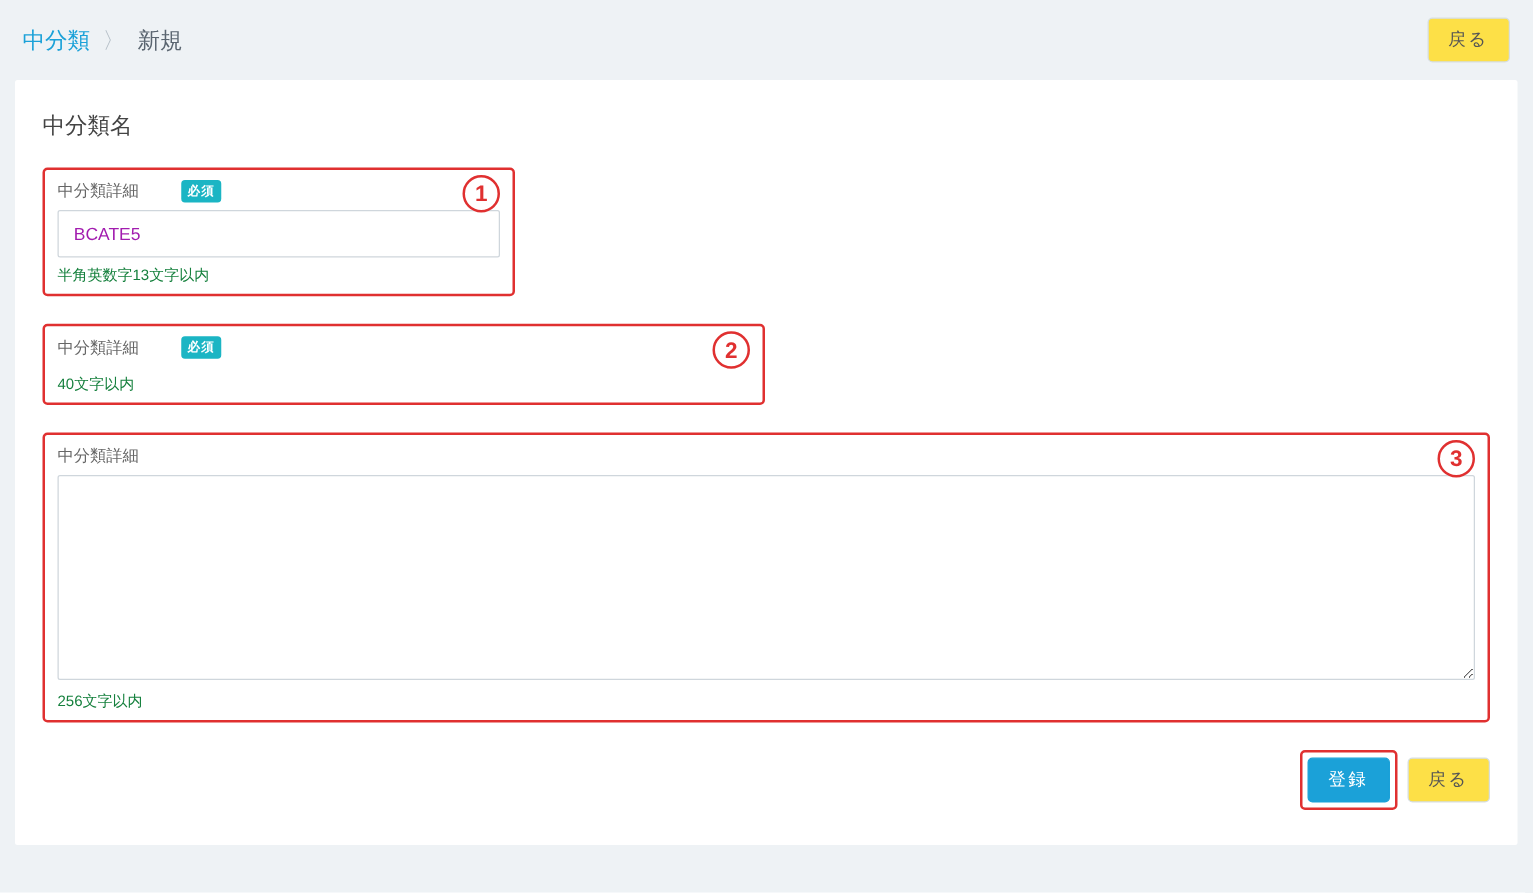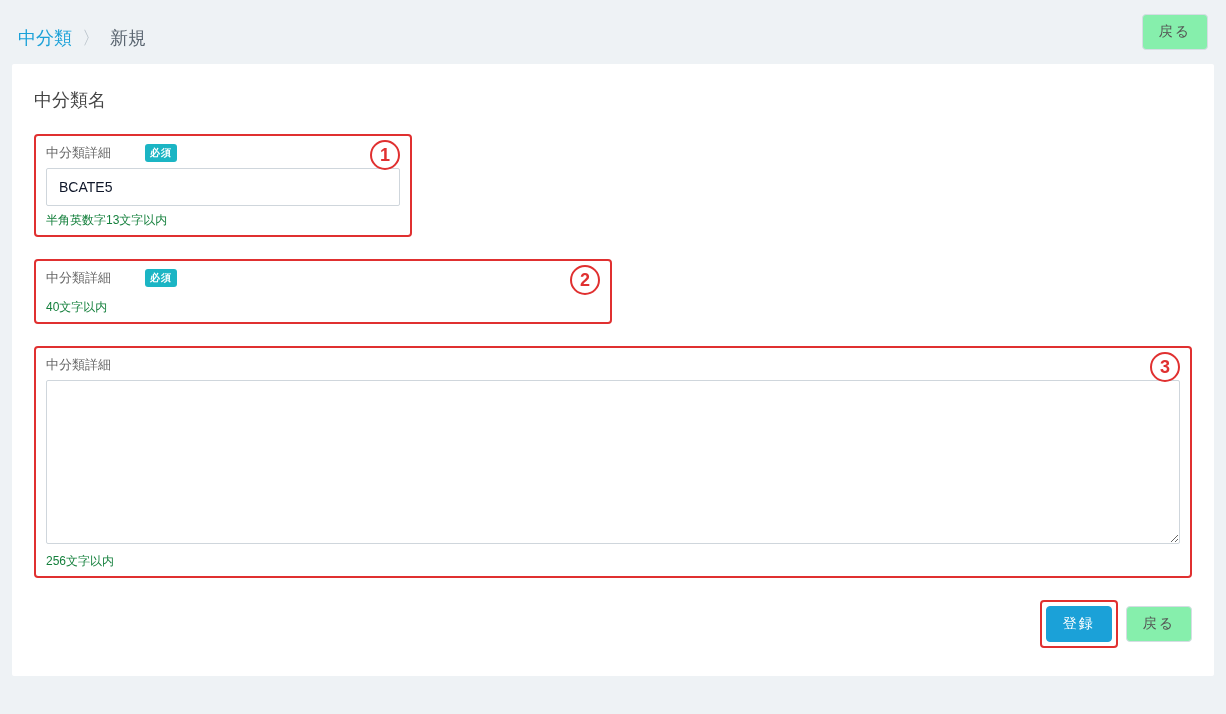--- a/index.html
+++ b/index.html
@@ -9,21 +9,21 @@
     }
     body {
       font-family: -apple-system, BlinkMacSystemFont, "Segoe UI", "Hiragino Sans", "Hiragino Kaku Gothic ProN", Meiryo, sans-serif;
       background: #eef2f5;
       color: #333;
       font-size: 14px;
     }
     .page-header {
       display: flex;
       justify-content: space-between;
-      align-items: flex-end;
+      align-items: center;
       padding: 14px 18px;
     }
     .breadcrumb {
       display: flex;
       align-items: center;
       gap: 10px;
       font-size: 18px;
     }
     .breadcrumb-link {
       color: #1ba1d8;
@@ -34,21 +34,21 @@
       font-size: 18px;
     }
     .breadcrumb-current {
       color: #5a6570;
     }
     .btn {
       display: inline-block;
       padding: 8px 16px;
       border: 1px solid #d5dde3;
       border-radius: 4px;
-      background: #86efac;
+      background: #fde047;
       color: #555;
       cursor: pointer;
       font-size: 14px;
       letter-spacing: 2px;
     }
     .btn-primary {
       background: #1ba1d8;
       border-color: #1ba1d8;
       color: #fff;
     }
@@ -103,21 +103,21 @@
       border-radius: 3px;
       letter-spacing: 1px;
       margin-left: 28px;
     }
     .text-input {
       width: 100%;
       padding: 10px 12px;
       border: 1px solid #cfd6dc;
       border-radius: 2px;
       font-size: 14px;
-      color: #0f172a;
+      color: #a21caf;
       background: #fff;
     }
     .text-input.code-input {
       max-width: 354px;
     }
     .text-input.name-input {
       max-width: 550px;
     }
     textarea.text-input {
       resize: both;

